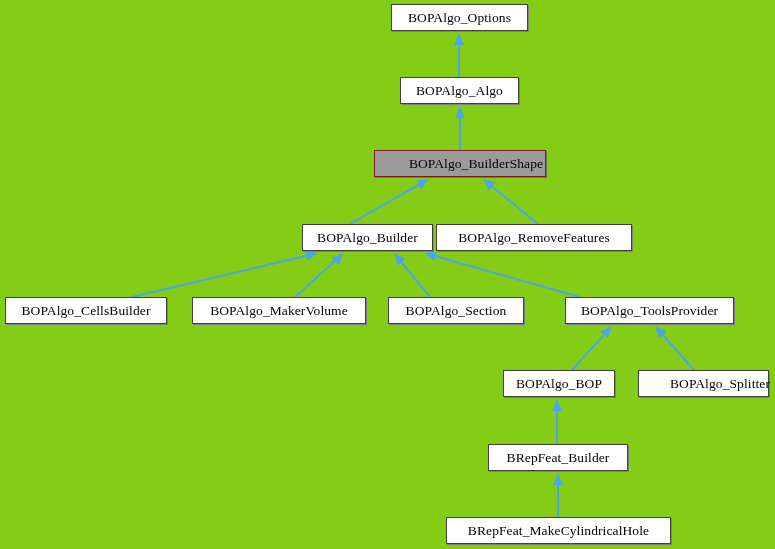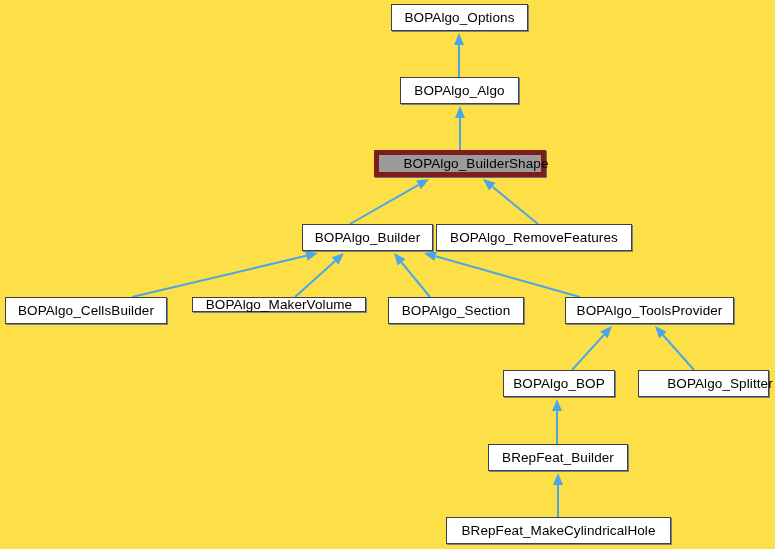--- a/index.html
+++ b/index.html
@@ -4,23 +4,23 @@
 <style>
   html, body {
     margin: 0;
     padding: 0;
     background: #000000;
   }
   #canvas {
     position: relative;
     width: 775px;
     height: 549px;
-    background: #fde047;
+    background: #84cc16;
     overflow: hidden;
-    font-family: Liberation Sans, sans-serif;
+    font-family: Liberation Serif, serif;
   }
   #edges {
     position: absolute;
     left: 0;
     top: 0;
     width: 775px;
     height: 549px;
     pointer-events: none;
   }
   .node {
@@ -34,21 +34,21 @@
     justify-content: center;
     color: #000000;
     font-size: 13.5px;
     line-height: 1;
     letter-spacing: 0.1px;
     white-space: nowrap;
     z-index: 2;
   }
   .node.highlight {
     background: #9b9b9b;
-    border: 5px solid #7f1d1d;
+    border: 1px solid #7f1d1d;
     box-shadow: 1px 1px 0 0 #6f6f6f;
     padding-left: 32px;
   }
   .node-label {
     display: block;
     padding: 0 6px;
   }
 </style>
 </head>
 <body>
@@ -116,21 +116,21 @@
       </div>
       <div class="node" style="left: 302px; top: 224px; width: 131px; height: 27px;">
         <span class="node-label">BOPAlgo_Builder</span>
       </div>
       <div class="node" style="left: 436px; top: 224px; width: 196px; height: 27px;">
         <span class="node-label">BOPAlgo_RemoveFeatures</span>
       </div>
       <div class="node" style="left: 5px; top: 297px; width: 162px; height: 27px;">
         <span class="node-label">BOPAlgo_CellsBuilder</span>
       </div>
-      <div class="node" style="left: 192px; top: 297px; width: 174px; height: 15px;">
+      <div class="node" style="left: 192px; top: 297px; width: 174px; height: 27px;">
         <span class="node-label">BOPAlgo_MakerVolume</span>
       </div>
       <div class="node" style="left: 388px; top: 297px; width: 136px; height: 27px;">
         <span class="node-label">BOPAlgo_Section</span>
       </div>
       <div class="node" style="left: 547px; top: 297px; width: 169px; height: 27px; margin-left: 18px;">
         <span class="node-label">BOPAlgo_ToolsProvider</span>
       </div>
       <div class="node" style="left: 503px; top: 370px; width: 112px; height: 27px;">
         <span class="node-label">BOPAlgo_BOP</span>

